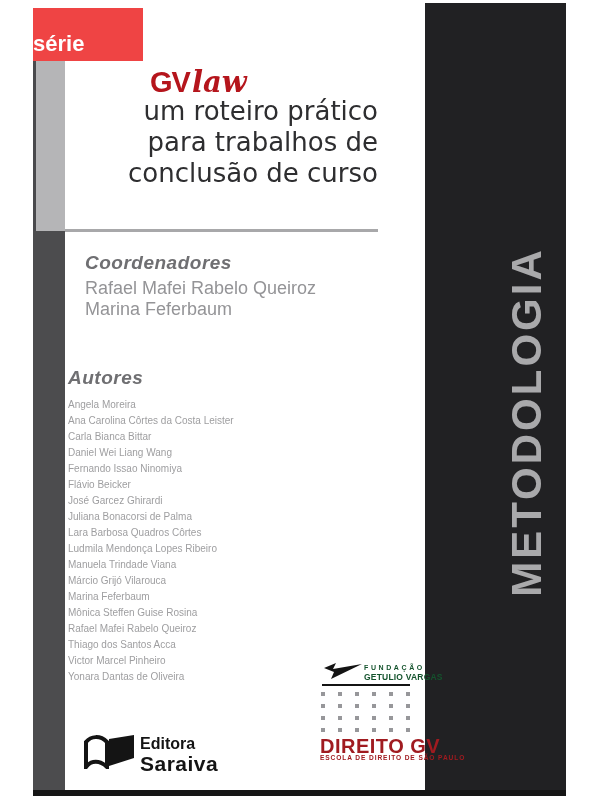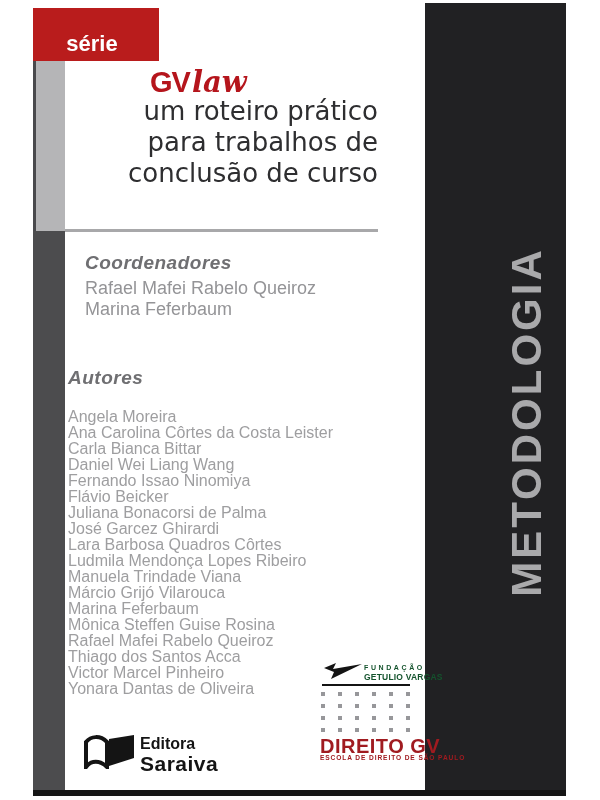--- a/index.html
+++ b/index.html
@@ -12,36 +12,36 @@
   .spine-text{
     position:absolute;left:527px;top:422px;transform:translate(-50%,-50%) rotate(-90deg);
     white-space:nowrap;font-size:42px;font-weight:bold;letter-spacing:3px;color:#a9a9ab;
   }
   
   .left-line{position:absolute;left:33px;top:8px;width:3px;height:782px;background:#49494c;}
   .strip-light{position:absolute;left:36px;top:61px;width:29px;height:170px;background:#b5b5b7;}
   .strip-dark{position:absolute;left:33px;top:231px;width:32px;height:559px;background:#4c4c4e;}
   
   .serie-box{
-    position:absolute;left:33px;top:8px;width:126px;height:53px;background:#b91c1c;
-    display:flex;align-items:flex-end;justify-content:center;padding:0 8px 6px 0;box-sizing:border-box;
+    position:absolute;left:33px;top:8px;width:110px;height:53px;background:#ef4444;
+    display:flex;align-items:flex-end;justify-content:flex-start;padding:0 8px 6px 0;box-sizing:border-box;
   }
   .serie-box span{color:#ffffff;font-weight:bold;font-size:22px;line-height:1;}
   .gvlaw{position:absolute;left:150px;top:28px;line-height:1;margin-top:40px;}
   .gvlaw .gv{color:#b5151c;font-weight:bold;font-size:29px;letter-spacing:-1px;}
   .gvlaw .law{color:#b5151c;font-weight:bold;font-style:italic;font-size:29px;font-family:"DejaVu Serif",serif;margin-left:2px;}
   
   .title{position:absolute;left:68px;top:96px;width:310px;text-align:right;color:#2e2e30;font-size:26px;line-height:31px;font-family:"DejaVu Sans",sans-serif;}
   .divider{position:absolute;left:65px;top:229px;width:313px;height:3px;background:#a8a8aa;}
   
   .sec-label{font-weight:bold;font-style:italic;color:#6f6f72;font-size:19px;letter-spacing:0.5px;}
   .coords{position:absolute;left:85px;top:252px;}
   .coords .names{margin-top:4px;color:#949497;font-size:18px;line-height:21px;}
   .authors{position:absolute;left:68px;top:367px;}
-  .authors .names{margin-top:20px;color:#9e9ea0;font-size:16px;line-height:16px;}
+  .authors .names{margin-top:8px;color:#9e9ea0;font-size:10px;line-height:16px;}
   
   .fgv-mark{position:absolute;left:324px;top:663px;}
   .fgv-text{position:absolute;left:364px;top:664px;color:#14532d;text-align:left;}
   .fgv-text .l1{font-size:7px;font-weight:bold;letter-spacing:2.6px;}
   .fgv-text .l2{font-size:8.5px;font-weight:bold;letter-spacing:0.2px;margin-top:1px;}
   .fgv-rule{position:absolute;left:322px;top:684px;width:88px;height:2px;background:#141414;}
   .fgv-grid{position:absolute;left:321px;top:692px;display:grid;grid-template-columns:repeat(6,4px);grid-auto-rows:4px;column-gap:13px;row-gap:8px;}
   .fgv-grid .dot{background:#97979a;}
   .direitogv{position:absolute;left:320px;top:736px;color:#a01b20;font-weight:bold;font-size:20px;letter-spacing:0.5px;line-height:1;font-family:"Liberation Sans",sans-serif;}
   .direitogv-sub{position:absolute;left:320px;top:754px;color:#a01b20;font-weight:bold;font-size:6.6px;letter-spacing:0.9px;}
@@ -87,22 +87,22 @@
 
   <div class="authors">
     <div class="sec-label">Autores</div>
     <div class="names">
       <div>Angela Moreira</div>
       <div>Ana Carolina Côrtes da Costa Leister</div>
       <div>Carla Bianca Bittar</div>
       <div>Daniel Wei Liang Wang</div>
       <div>Fernando Issao Ninomiya</div>
       <div>Flávio Beicker</div>
+      <div>José Garcez Ghirardi</div>
       <div>Juliana Bonacorsi de Palma</div>
-      <div>José Garcez Ghirardi</div>
       <div>Lara Barbosa Quadros Côrtes</div>
       <div>Ludmila Mendonça Lopes Ribeiro</div>
       <div>Manuela Trindade Viana</div>
       <div>Márcio Grijó Vilarouca</div>
       <div>Marina Feferbaum</div>
       <div>Mônica Steffen Guise Rosina</div>
       <div>Rafael Mafei Rabelo Queiroz</div>
       <div>Thiago dos Santos Acca</div>
       <div>Victor Marcel Pinheiro</div>
       <div>Yonara Dantas de Oliveira</div>

